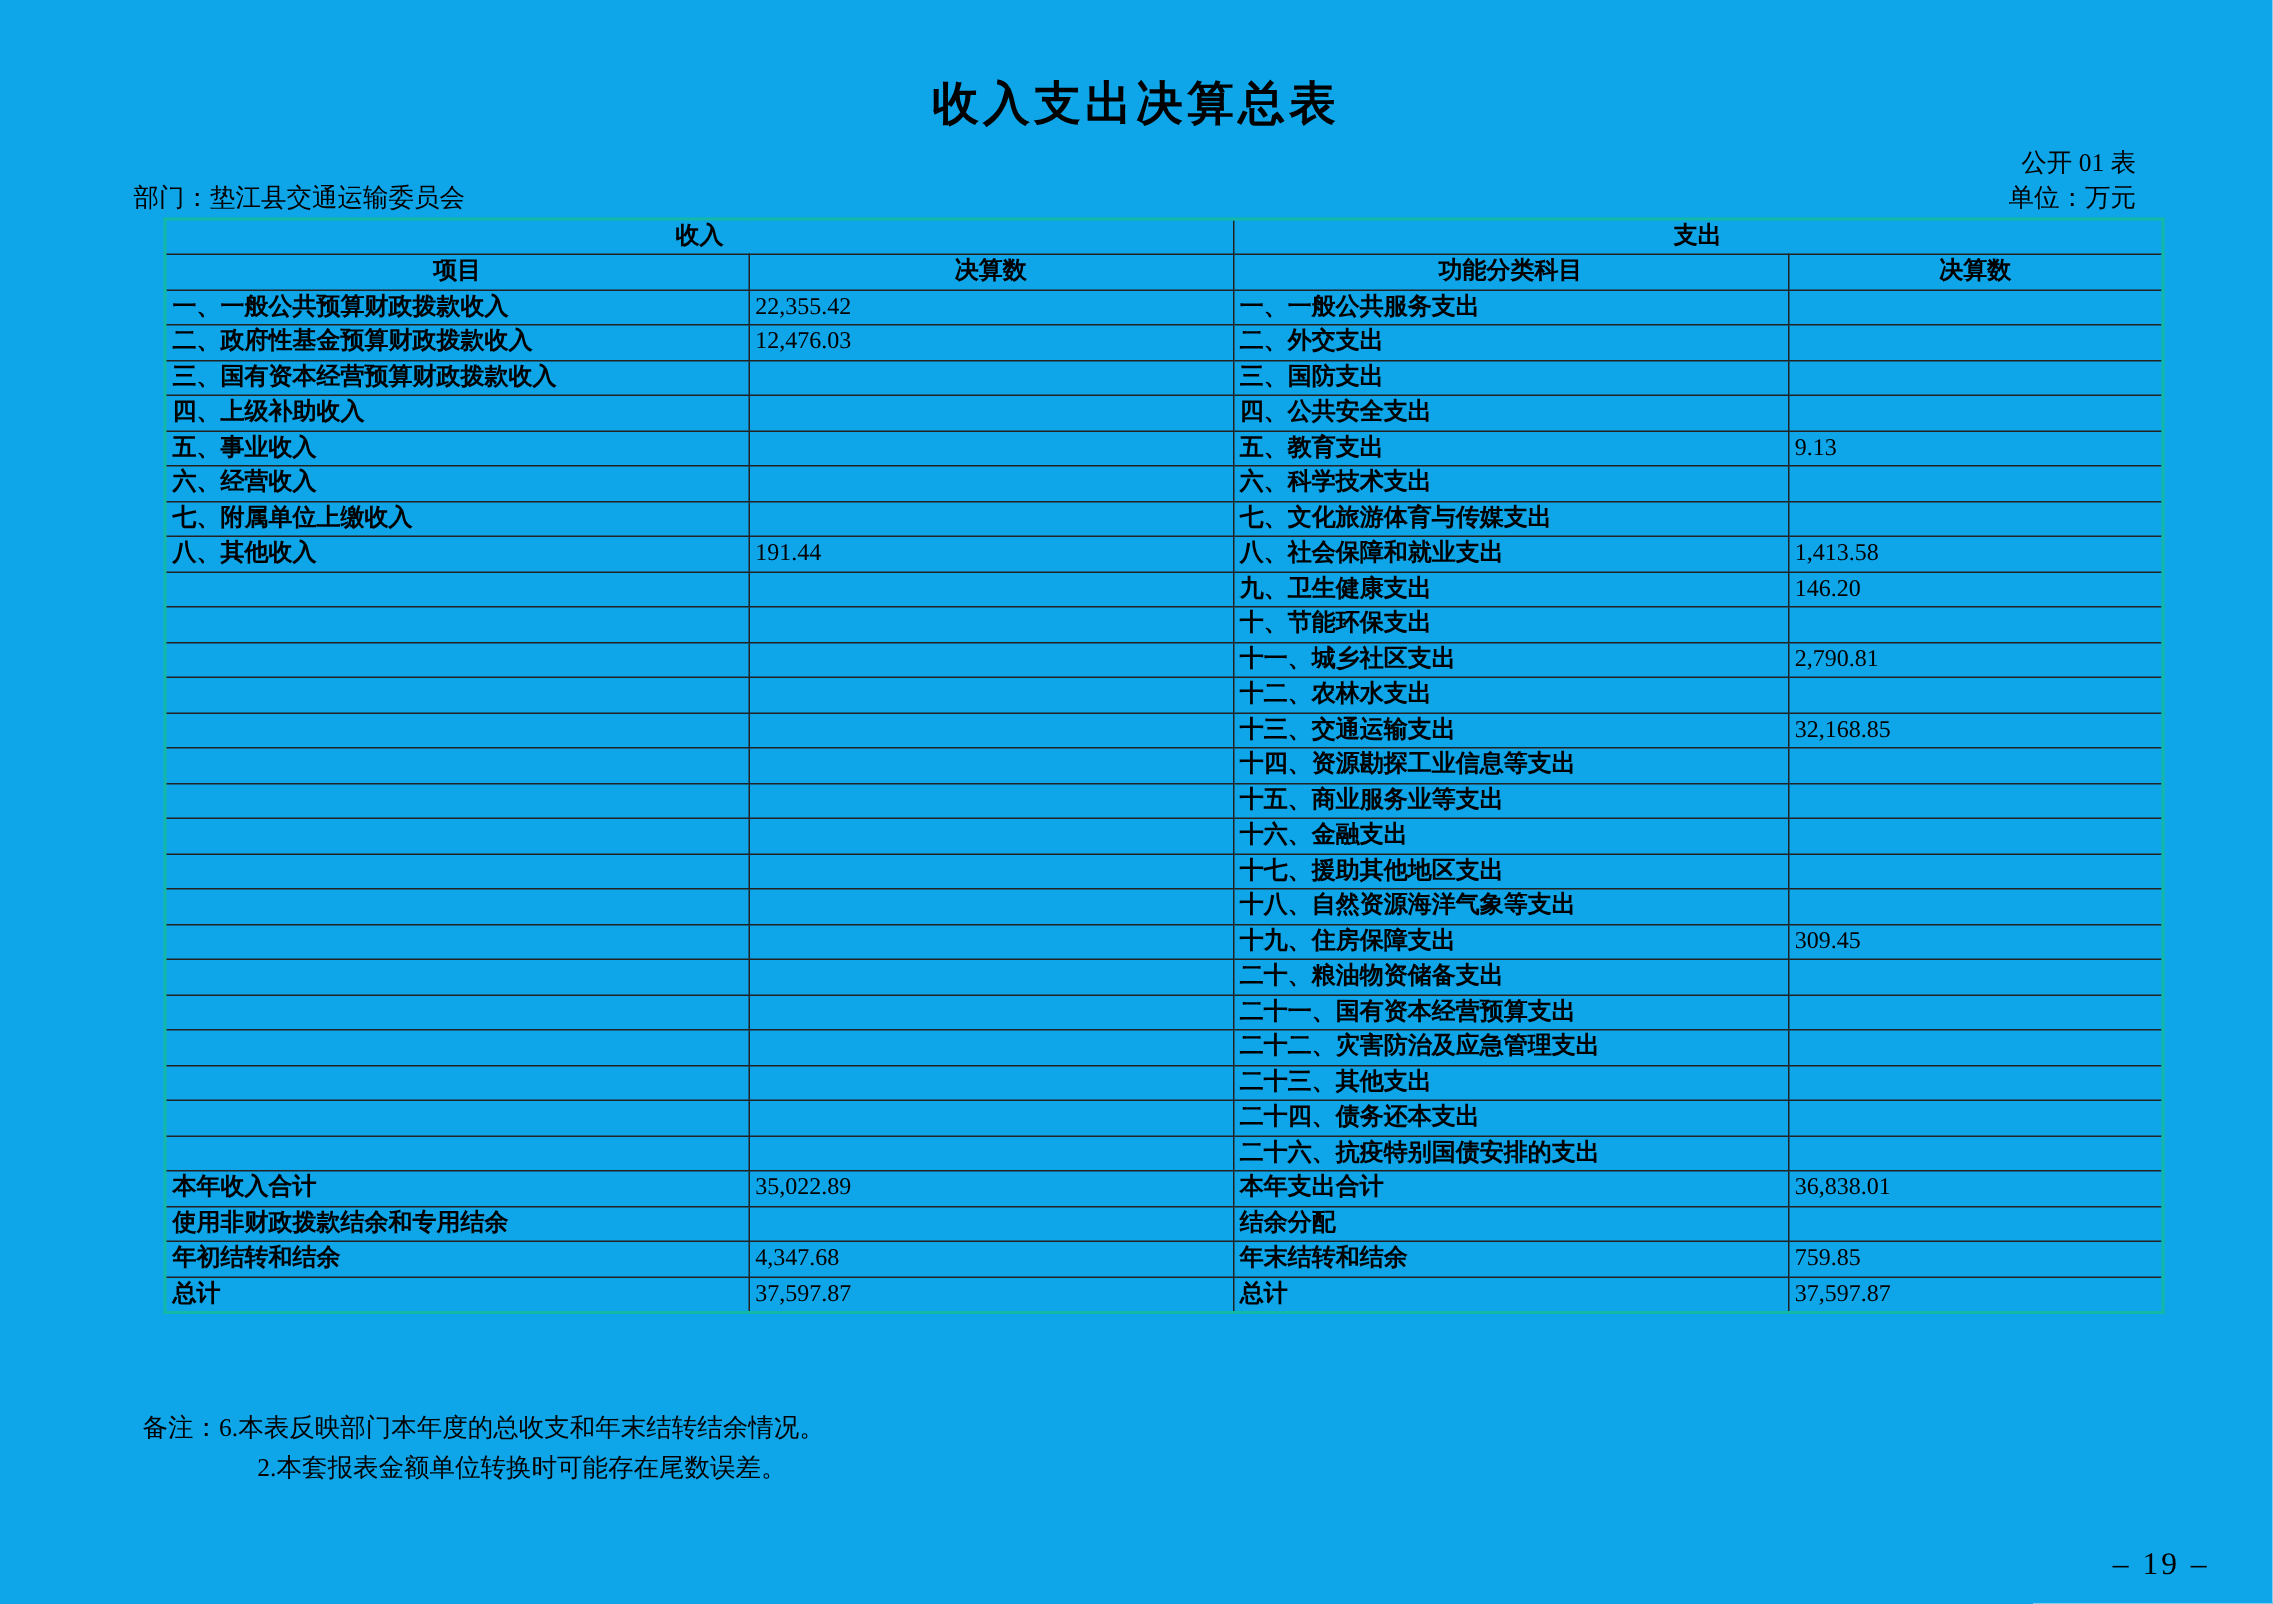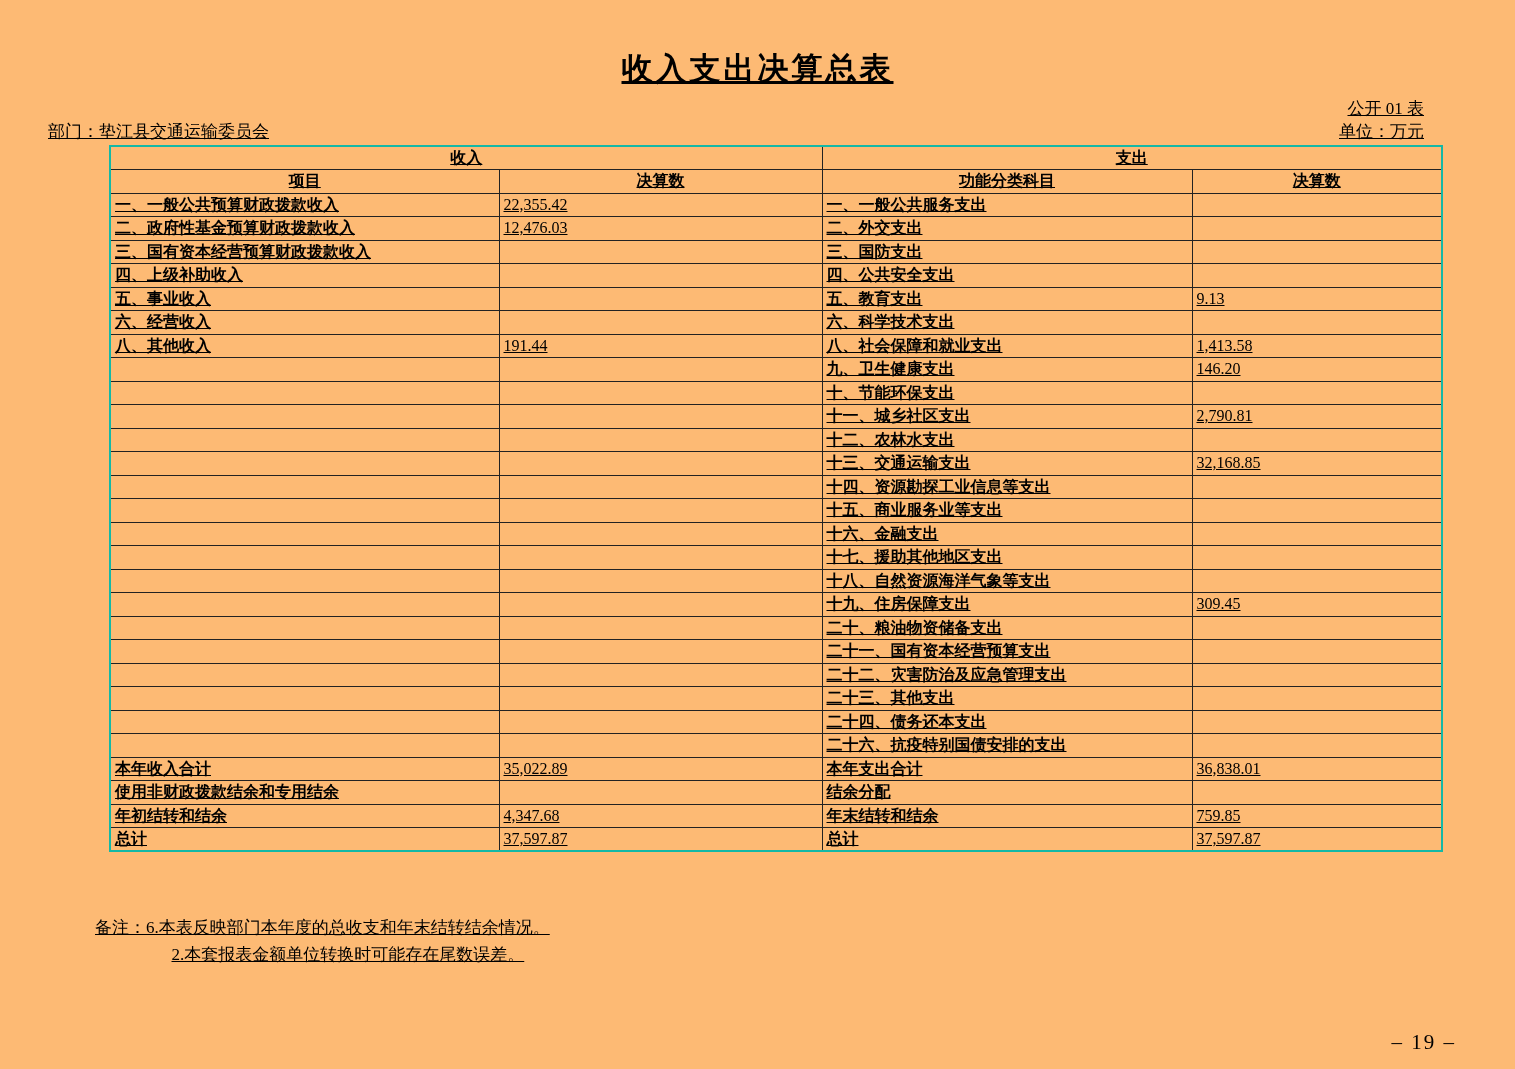--- a/index.html
+++ b/index.html
@@ -2,46 +2,45 @@
 <html><head>
 <meta charset="utf-8">
 <style>
   * { box-sizing: border-box; }
   html, body { margin: 0; padding: 0; background: #e8e8e8; }
   .page {
     position: relative;
     width: 1515px;
     height: 1069px;
     margin: 0 auto;
-    background: #fdba74;
+    background: #0ea5e9;
     color: #000;
     font-family: "Liberation Serif", "DejaVu Serif", serif;
     overflow: hidden;
-    text-decoration: underline;
   }
   .title {
     padding-top: 50px;
     text-align: center;
     font-size: 31px;
     font-weight: bold;
     letter-spacing: 3px;
     line-height: 38px;
   }
   .table-code {
     margin-top: 10px;
     text-align: right;
     padding-right: 91px;
     font-size: 17px;
     line-height: 22px;
     margin-left: 32px;
   }
   .meta-row {
     display: flex;
     justify-content: space-between;
-    padding: 0 91px 2px 48px;
+    padding: 0 91px 2px 89px;
     font-size: 17px;
     line-height: 23px;
   }
   table.statement {
     border-collapse: collapse;
     table-layout: fixed;
     width: 1332px;
     margin-left: 109px;
     border: 2px solid #14b8a6;
   }
@@ -61,21 +60,21 @@
   .notes {
     display: flex;
     margin: 62px 0 0 95px;
     font-size: 17px;
     line-height: 27px;
     text-align: center;
   }
   .notes-items { display: flex; flex-direction: column; }
   .page-number {
     position: absolute;
-    right: 59px;
+    right: 42px;
     bottom: 14px;
     font-size: 21px;
     letter-spacing: 2px;
   }
 </style>
 </head>
 <body>
 
 <div class="page">
 
@@ -138,20 +137,26 @@
           <td class="item">五、教育支出</td>
           <td class="value">9.13</td>
         </tr>
         <tr>
           <td class="item">六、经营收入</td>
           <td class="value"></td>
           <td class="item">六、科学技术支出</td>
           <td class="value"></td>
         </tr>
         <tr>
+          <td class="item">七、附属单位上缴收入</td>
+          <td class="value"></td>
+          <td class="item">七、文化旅游体育与传媒支出</td>
+          <td class="value"></td>
+        </tr>
+        <tr>
           <td class="item">八、其他收入</td>
           <td class="value">191.44</td>
           <td class="item">八、社会保障和就业支出</td>
           <td class="value">1,413.58</td>
         </tr>
         <tr>
           <td class="item"></td>
           <td class="value"></td>
           <td class="item">九、卫生健康支出</td>
           <td class="value">146.20</td>

